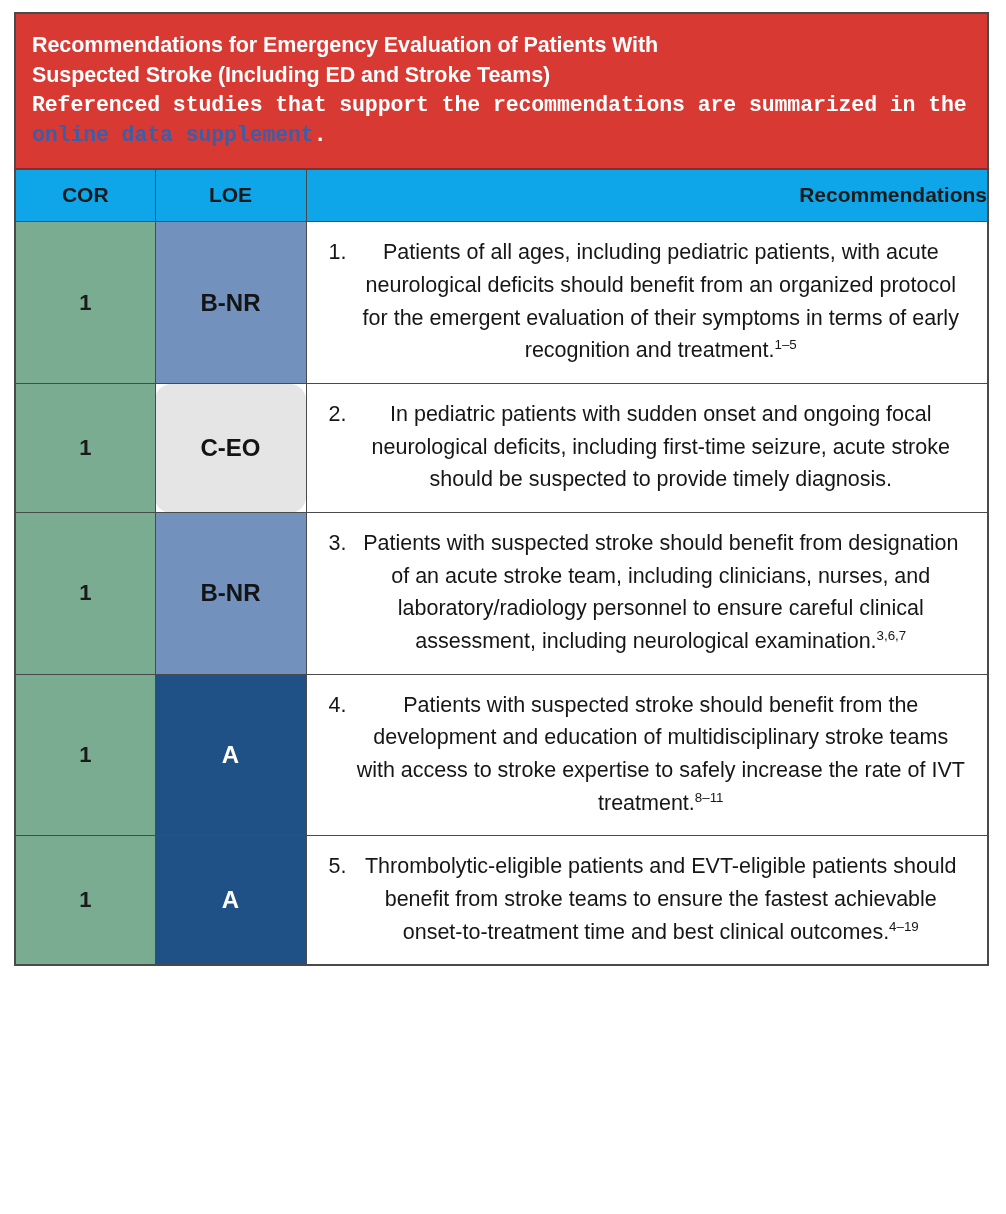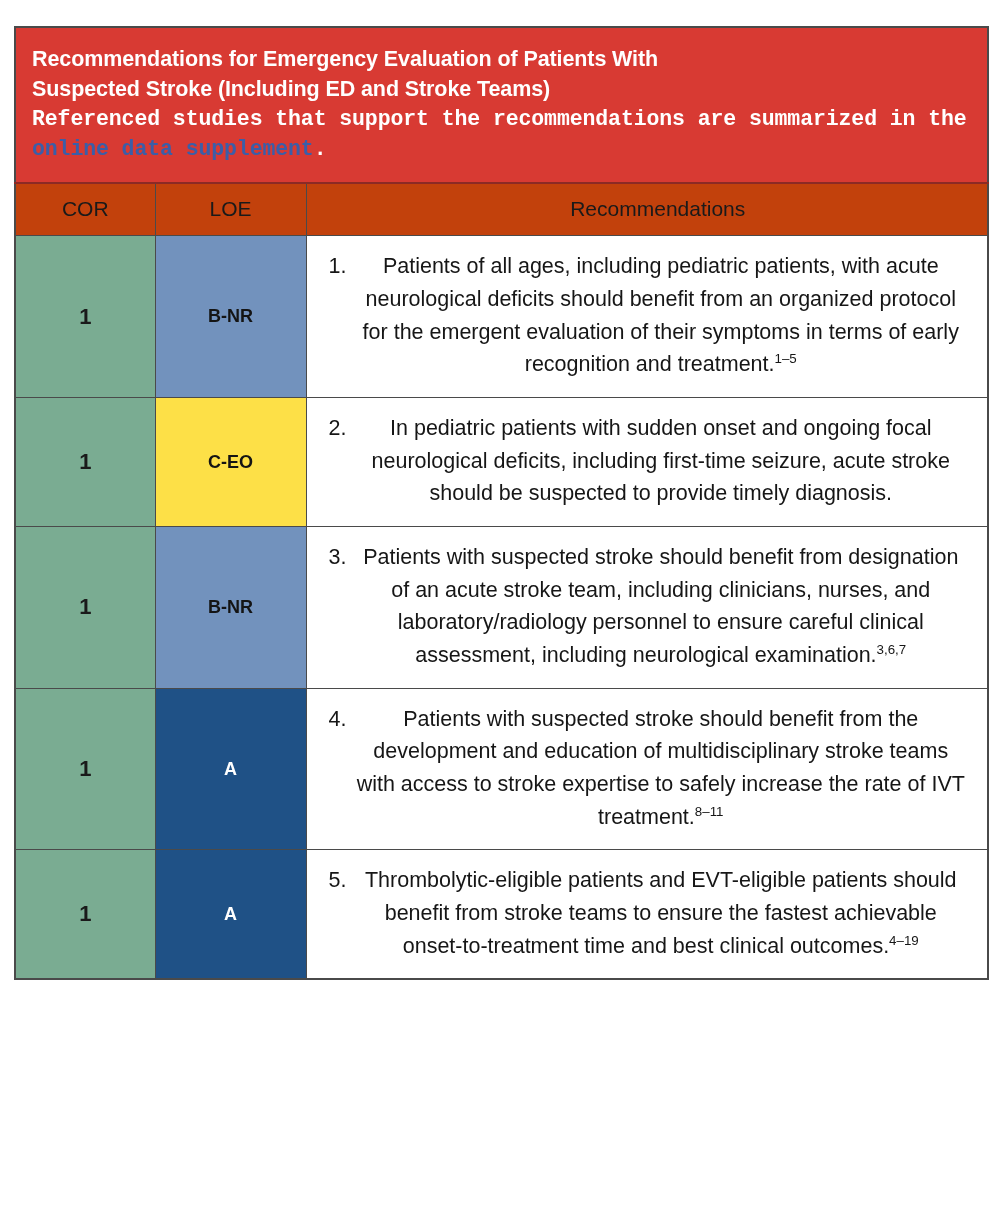--- a/index.html
+++ b/index.html
@@ -12,21 +12,21 @@
     height: 1214px;
     font-family: "Liberation Sans", sans-serif;
     -webkit-font-smoothing: antialiased;
   }
 
   .page {
     position: relative;
     width: 1006px;
     height: 1214px;
     box-sizing: border-box;
-    padding: 26px 17px 12px 14px;
+    padding: 12px 17px 12px 14px;
   }
 
   .rec-table {
     width: 975px;
     border-collapse: collapse;
     table-layout: fixed;
     border: 2px solid #4a4a4a;
   }
 
   
@@ -52,49 +52,49 @@
     font-family: Liberation Mono, monospace;
   }
   .supplement-link {
     color: #3b5ea8;
     font-weight: bold;
     text-decoration: none;
   }
 
   
   .col-head {
-    background: #c2410c;
+    background: #0ea5e9;
     border: 1.5px solid #4a4a4a;
     color: #1a1a1a;
     font-size: 21px;
-    font-weight: normal;
+    font-weight: bold;
     padding: 13px 0 14px 0;
   }
   .col-head.cor, .col-head.loe { text-align: center; }
-  .col-head.rec { text-align: center; padding-left: 22px; }
+  .col-head.rec { text-align: right; padding-left: 22px; }
 
   
   .cor-cell {
     background: #7aac92;
     border: 1.5px solid #4a4a4a;
     text-align: center;
     vertical-align: middle;
     font-size: 22px;
     font-weight: bold;
     color: #1a1a1a;
   }
   .loe-cell {
     border: 1.5px solid #4a4a4a;
     text-align: center;
     vertical-align: middle;
-    font-size: 18px;
+    font-size: 24px;
     font-weight: bold;
   }
   .loe-bnr  { background: #7292bd; color: #141414; }
-  .loe-ceo  { background: #fde047; color: #141414; }
+  .loe-ceo  { background: #e5e5e5; color: #141414; border-radius: 16px; }
   .loe-a    { background: #1f5186; color: #ffffff; }
 
   .rec-cell {
     background: #ffffff;
     border: 1.5px solid #4a4a4a;
     vertical-align: top;
     padding: 14px 20px 16px 22px;
     color: #161616;
     font-size: 21.5px;
     line-height: 1.52;

